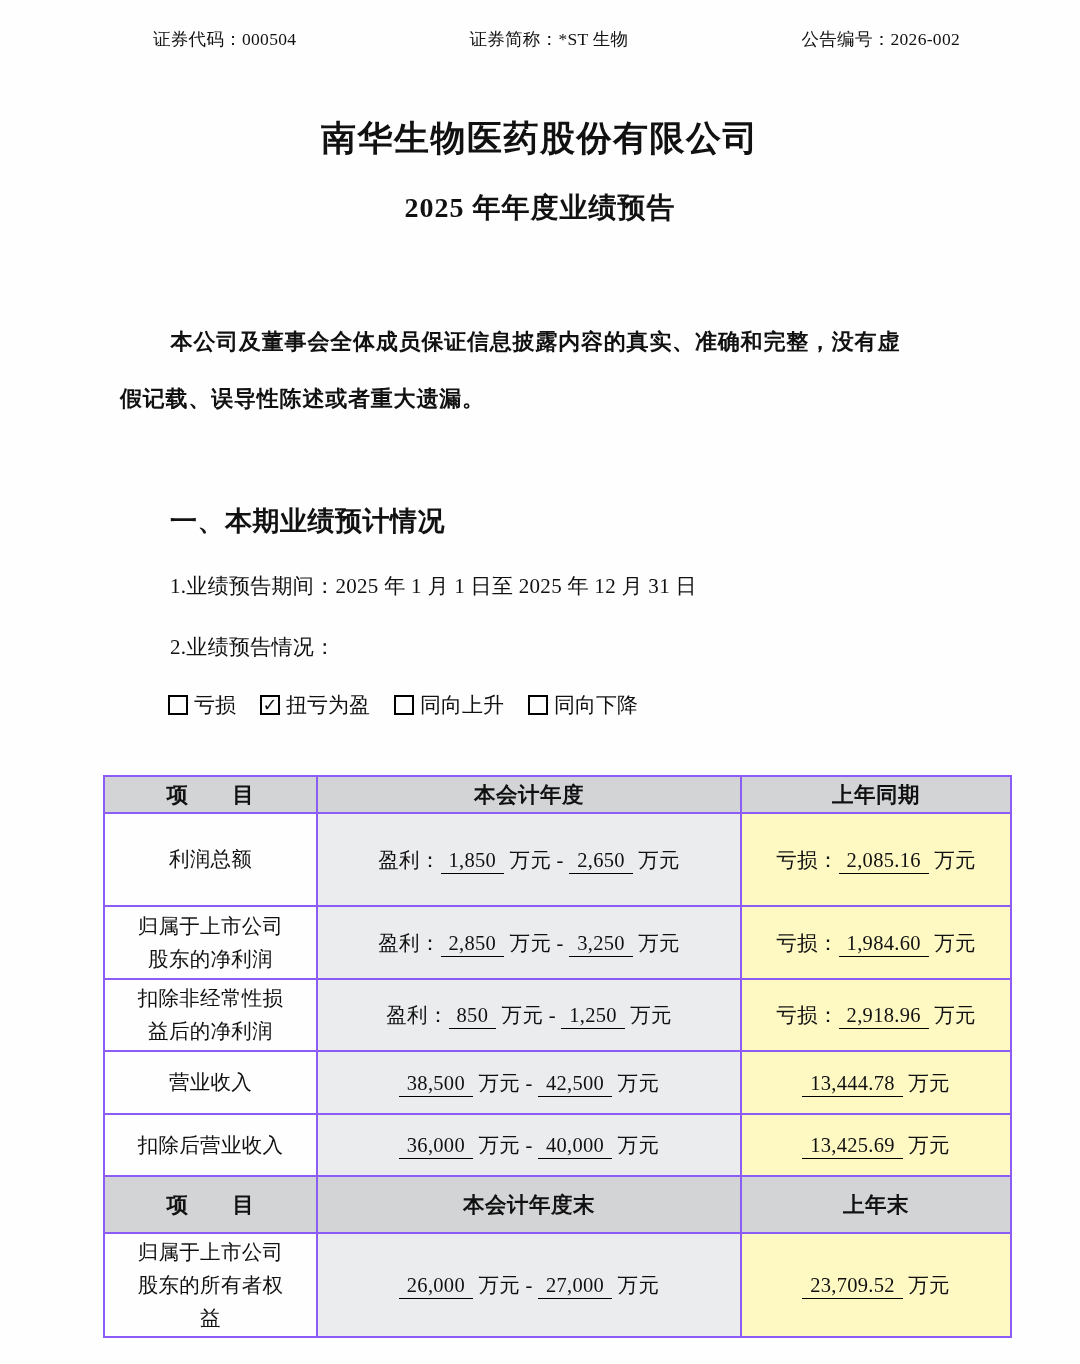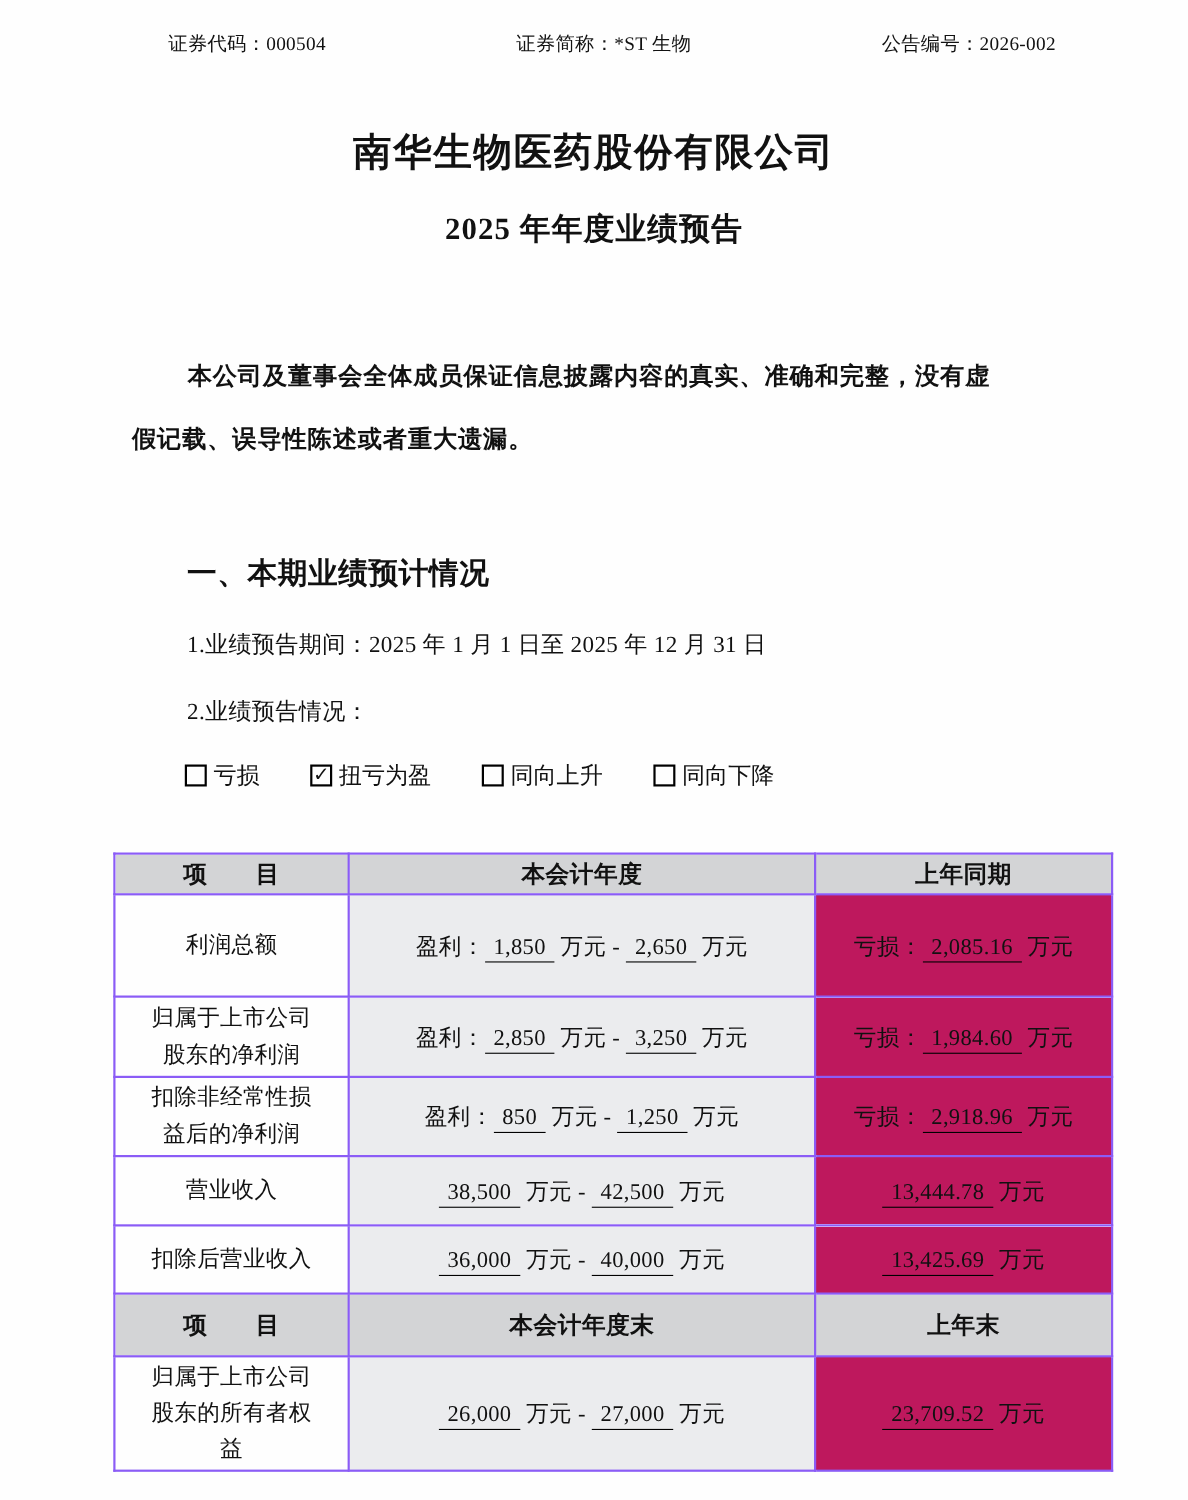--- a/index.html
+++ b/index.html
@@ -38,21 +38,21 @@
   .sec-heading{
     margin:76px 0 0 170px;
     font-size:27px;font-weight:bold;letter-spacing:0.5px;
   }
   .sec-item{
     margin:33px 0 0 170px;
     font-size:21px;letter-spacing:0.3px;
   }
   .checkbox-row{
     margin:30px 0 0 168px;
-    display:flex;align-items:center;gap:46px;
+    display:flex;align-items:center;gap:24px;
     font-size:21px;
   }
   .cb-item{display:inline-flex;align-items:center;}
   .cbox{
     width:20px;height:20px;box-sizing:border-box;
     border:2px solid #000;margin-right:6px;
     display:inline-flex;align-items:center;justify-content:center;
     font-size:18px;font-weight:bold;line-height:1;
     font-family:"DejaVu Sans",sans-serif;
   }
@@ -72,21 +72,21 @@
     overflow:hidden;
   }
   table.perf th{
     background:#d3d4d6;
     font-size:21.5px;font-weight:bold;letter-spacing:0.5px;
   }
   table.perf td{font-size:20.5px;letter-spacing:0.3px;}
   td.item{padding:0 30px;line-height:33px;}
   td.val{padding:0 4px;margin-left:18px;}
   td.current{background:#ebecee;}
-  td.prior{background:#be185d;}
+  td.prior{background:#fef9c3;}
   .u{
     border-bottom:1.5px solid #000;
     padding:0 8px 2px;
     white-space:nowrap;
   }
 </style>
 </head>
 <body>
 
 <div class="page">

